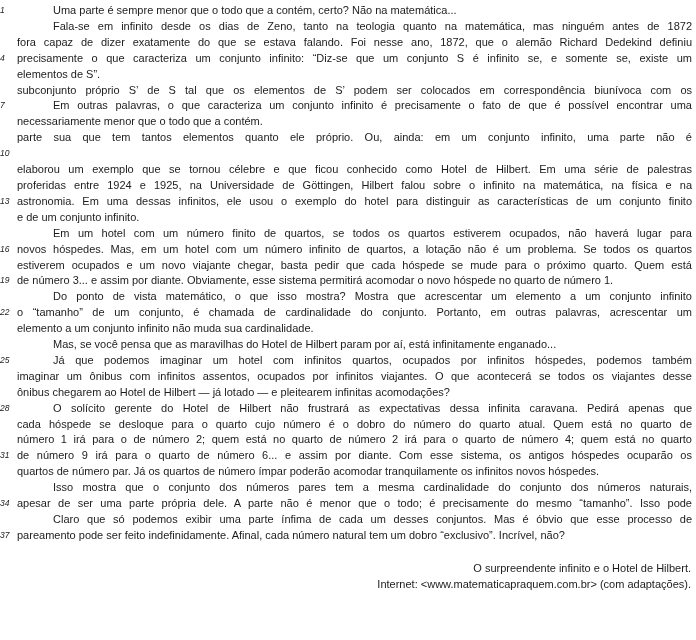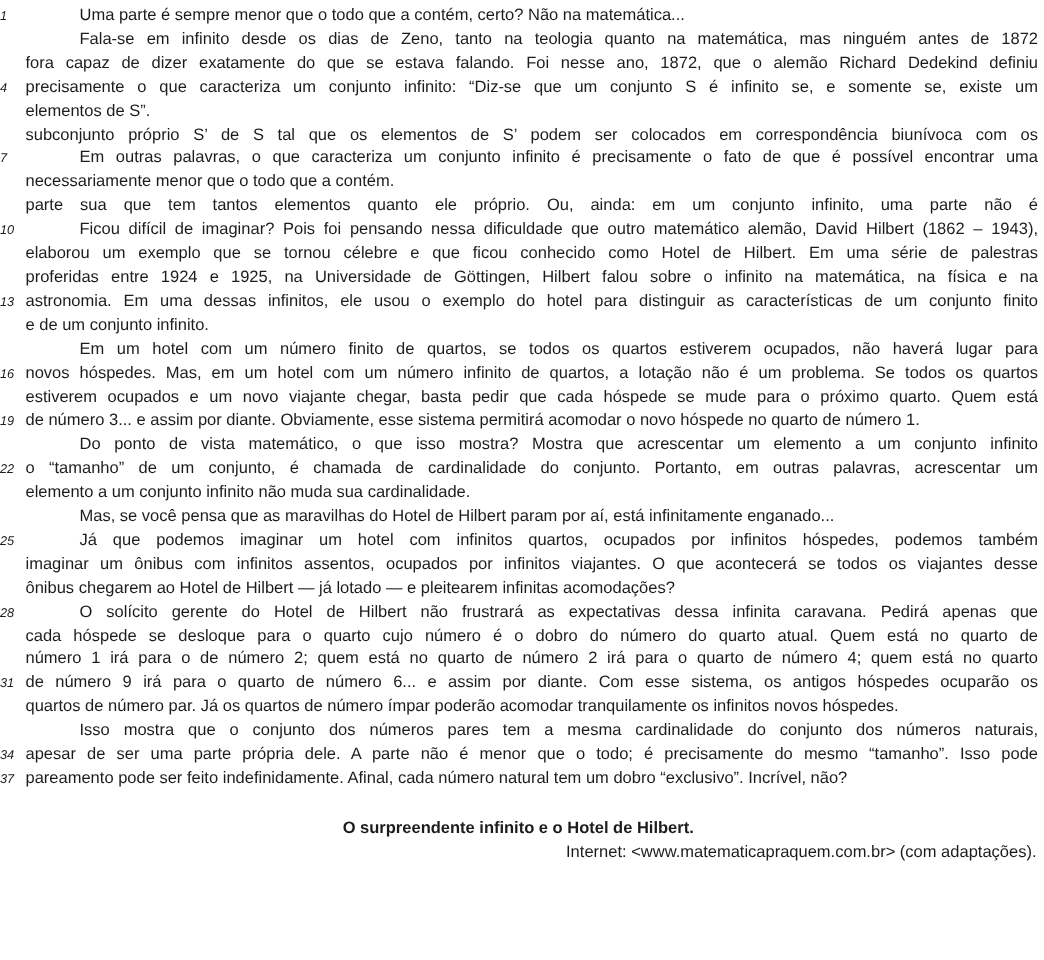--- a/index.html
+++ b/index.html
@@ -42,37 +42,37 @@
     color: #1c1c1c;
   }
   .credits {
     margin-top: 16px;
     padding-right: 5px;
     text-align: right;
     font-size: 11px;
     line-height: 16.5px;
     color: #1c1c1c;
   }
-  .credit-title { font-weight: bold; text-align: center; }
+  .credit-title { font-weight: normal; }
 </style>
 </head>
 <body>
 
 <div class="page">
   <div class="text-body" id="lines">
       <div class="line indent last"><span class="num">1</span><span>Uma parte é sempre menor que o todo que a contém, certo? Não na matemática...</span></div>
       <div class="line indent"><span class="num"></span><span>Fala-se em infinito desde os dias de Zeno, tanto na teologia quanto na matemática, mas ninguém antes de 1872</span></div>
       <div class="line"><span class="num"></span><span>fora capaz de dizer exatamente do que se estava falando. Foi nesse ano, 1872, que o alemão Richard Dedekind definiu</span></div>
       <div class="line"><span class="num">4</span><span>precisamente o que caracteriza um conjunto infinito: “Diz-se que um conjunto S é infinito se, e somente se, existe um</span></div>
       <div class="line last"><span class="num"></span><span>elementos de S”.</span></div>
       <div class="line"><span class="num"></span><span>subconjunto próprio S’ de S tal que os elementos de S’ podem ser colocados em correspondência biunívoca com os</span></div>
       <div class="line indent"><span class="num">7</span><span>Em outras palavras, o que caracteriza um conjunto infinito é precisamente o fato de que é possível encontrar uma</span></div>
       <div class="line last"><span class="num"></span><span>necessariamente menor que o todo que a contém.</span></div>
       <div class="line"><span class="num"></span><span>parte sua que tem tantos elementos quanto ele próprio. Ou, ainda: em um conjunto infinito, uma parte não é</span></div>
-      <div class="line indent"><span class="num">10</span><span>Ficou difícil de imaginar? Pois foi pensando nessa dificuldade que outro matemático alemão, David Hilbert (1862 – 1943),</span></div>
+      <div class="line indent"><span class="num">10</span></div>
       <div class="line"><span class="num"></span><span>elaborou um exemplo que se tornou célebre e que ficou conhecido como Hotel de Hilbert. Em uma série de palestras</span></div>
       <div class="line"><span class="num"></span><span>proferidas entre 1924 e 1925, na Universidade de Göttingen, Hilbert falou sobre o infinito na matemática, na física e na</span></div>
       <div class="line"><span class="num">13</span><span>astronomia. Em uma dessas infinitos, ele usou o exemplo do hotel para distinguir as características de um conjunto finito</span></div>
       <div class="line last"><span class="num"></span><span>e de um conjunto infinito.</span></div>
       <div class="line indent"><span class="num"></span><span>Em um hotel com um número finito de quartos, se todos os quartos estiverem ocupados, não haverá lugar para</span></div>
       <div class="line"><span class="num">16</span><span>novos hóspedes. Mas, em um hotel com um número infinito de quartos, a lotação não é um problema. Se todos os quartos</span></div>
       <div class="line"><span class="num"></span><span>estiverem ocupados e um novo viajante chegar, basta pedir que cada hóspede se mude para o próximo quarto. Quem está</span></div>
       <div class="line last"><span class="num">19</span><span>de número 3... e assim por diante. Obviamente, esse sistema permitirá acomodar o novo hóspede no quarto de número 1.</span></div>
       <div class="line indent"><span class="num"></span><span>Do ponto de vista matemático, o que isso mostra? Mostra que acrescentar um elemento a um conjunto infinito</span></div>
       <div class="line"><span class="num">22</span><span>o “tamanho” de um conjunto, é chamada de cardinalidade do conjunto. Portanto, em outras palavras, acrescentar um</span></div>
@@ -81,19 +81,20 @@
       <div class="line indent"><span class="num">25</span><span>Já que podemos imaginar um hotel com infinitos quartos, ocupados por infinitos hóspedes, podemos também</span></div>
       <div class="line"><span class="num"></span><span>imaginar um ônibus com infinitos assentos, ocupados por infinitos viajantes. O que acontecerá se todos os viajantes desse</span></div>
       <div class="line last"><span class="num"></span><span>ônibus chegarem ao Hotel de Hilbert — já lotado — e pleitearem infinitas acomodações?</span></div>
       <div class="line indent"><span class="num">28</span><span>O solícito gerente do Hotel de Hilbert não frustrará as expectativas dessa infinita caravana. Pedirá apenas que</span></div>
       <div class="line"><span class="num"></span><span>cada hóspede se desloque para o quarto cujo número é o dobro do número do quarto atual. Quem está no quarto de</span></div>
       <div class="line"><span class="num"></span><span>número 1 irá para o de número 2; quem está no quarto de número 2 irá para o quarto de número 4; quem está no quarto</span></div>
       <div class="line"><span class="num">31</span><span>de número 9 irá para o quarto de número 6... e assim por diante. Com esse sistema, os antigos hóspedes ocuparão os</span></div>
       <div class="line last"><span class="num"></span><span>quartos de número par. Já os quartos de número ímpar poderão acomodar tranquilamente os infinitos novos hóspedes.</span></div>
       <div class="line indent"><span class="num"></span><span>Isso mostra que o conjunto dos números pares tem a mesma cardinalidade do conjunto dos números naturais,</span></div>
       <div class="line"><span class="num">34</span><span>apesar de ser uma parte própria dele. A parte não é menor que o todo; é precisamente do mesmo “tamanho”. Isso pode</span></div>
+      <div class="line indent"><span class="num"></span><span>Claro que só podemos exibir uma parte ínfima de cada um desses conjuntos. Mas é óbvio que esse processo de</span></div>
       <div class="line last"><span class="num">37</span><span>pareamento pode ser feito indefinidamente. Afinal, cada número natural tem um dobro “exclusivo”. Incrível, não?</span></div>
     </div>
   <div class="credits">
     <div class="credit-title">O surpreendente infinito e o Hotel de Hilbert.</div>
     <div class="credit-source">Internet: &lt;www.matematicapraquem.com.br&gt; (com adaptações).</div>
   </div>
 </div>
 
 </body></html>

